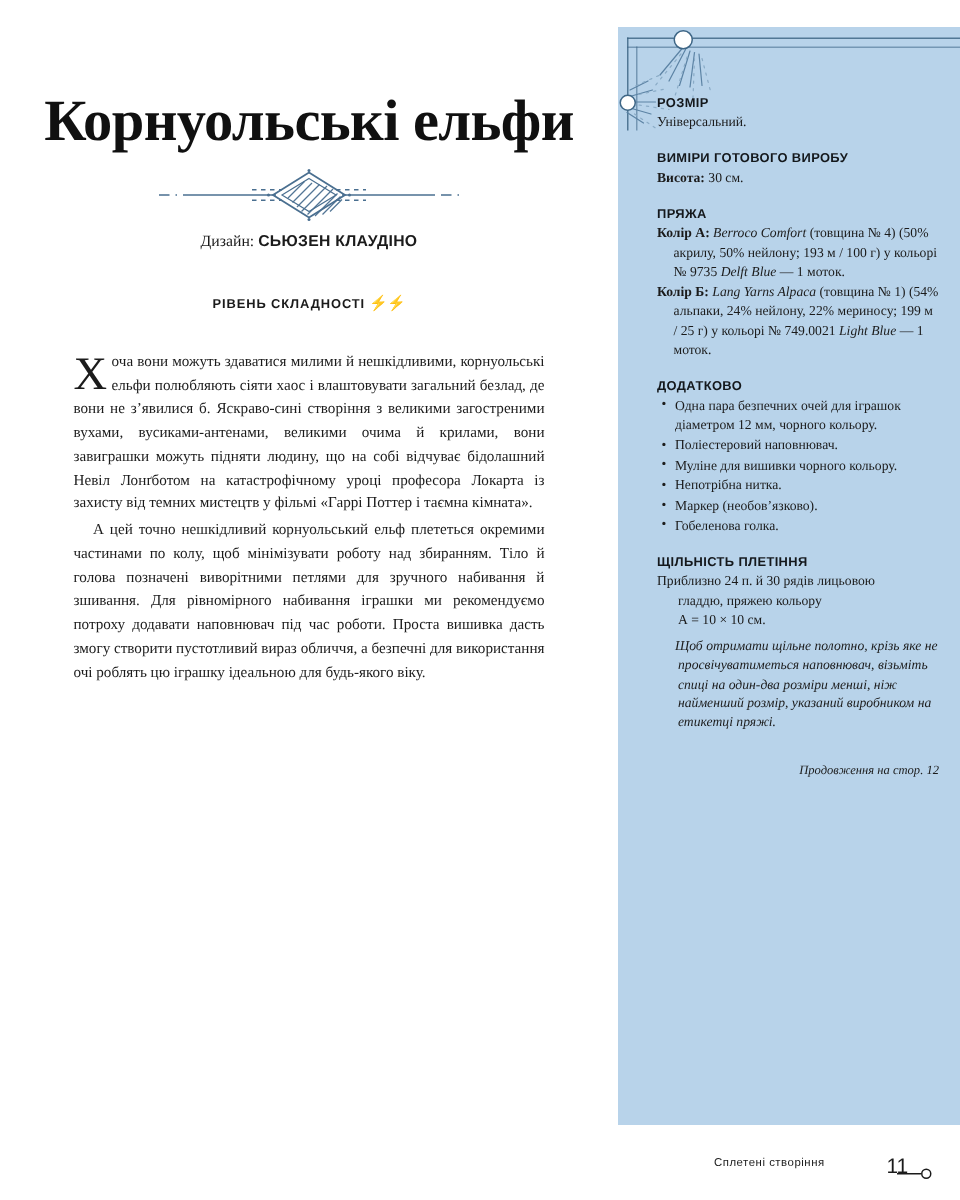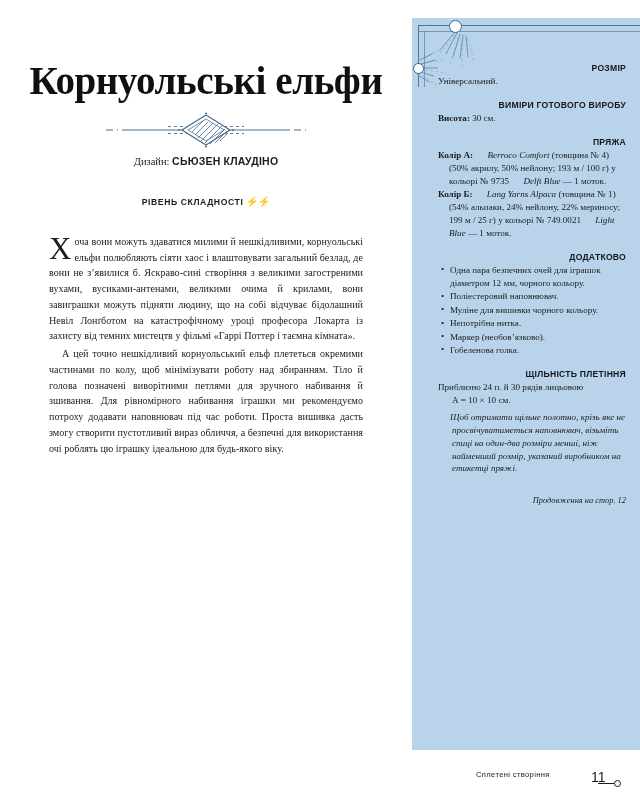--- a/index.html
+++ b/index.html
@@ -92,27 +92,26 @@
   }
   .sunburst { position: absolute; }
 
   .sb-h {
     font-family: "Liberation Sans", sans-serif;
     font-weight: bold;
     font-size: 8.6px;
     letter-spacing: .25px;
     margin: 0 0 1px 0;
     color: #14181c;
-    text-align: right;
   }
   .sb-sec { margin-bottom: 11px; }
   .sb-p { margin: 0; }
   .sb-p.ind { padding-left: 11px; text-indent: -11px; }
   .sb-b { font-weight: bold; }
-  .sb-i { font-style: italic; margin-left: 12px; }
+  .sb-i { font-style: italic; }
   ul.sb-list {
     margin: 0;
     padding: 0 0 0 12px;
     list-style: none;
   }
   ul.sb-list li {
     position: relative;
     margin: 0 0 0.5px 0;
     padding-left: 0;
   }
@@ -351,20 +350,21 @@
         <li>Муліне для вишивки чорного кольору.</li>
         <li>Непотрібна нитка.</li>
         <li>Маркер (необов’язково).</li>
         <li>Гобеленова голка.</li>
       </ul>
     </div>
 
     <div class="sb-sec">
       <div class="sb-h">ЩІЛЬНІСТЬ ПЛЕТІННЯ</div>
       <p class="sb-p">Приблизно 24 п. й 30 рядів лицьовою</p>
+      <p class="gauge-line">гладдю, пряжею кольору</p>
       <p class="gauge-line">А = 10 × 10 см.</p>
       <p class="sb-note">Щоб отримати щільне полотно, крізь яке не просвічуватиметься наповнювач, візьміть спиці на один-два розміри менші, ніж найменший розмір, указаний виробником на етикетці пряжі.</p>
     </div>
 
     <p class="sb-cont">Продовження на стор. 12</p>
 
   </div>
 </div>
 
 <div class="orn-top-line"></div>

